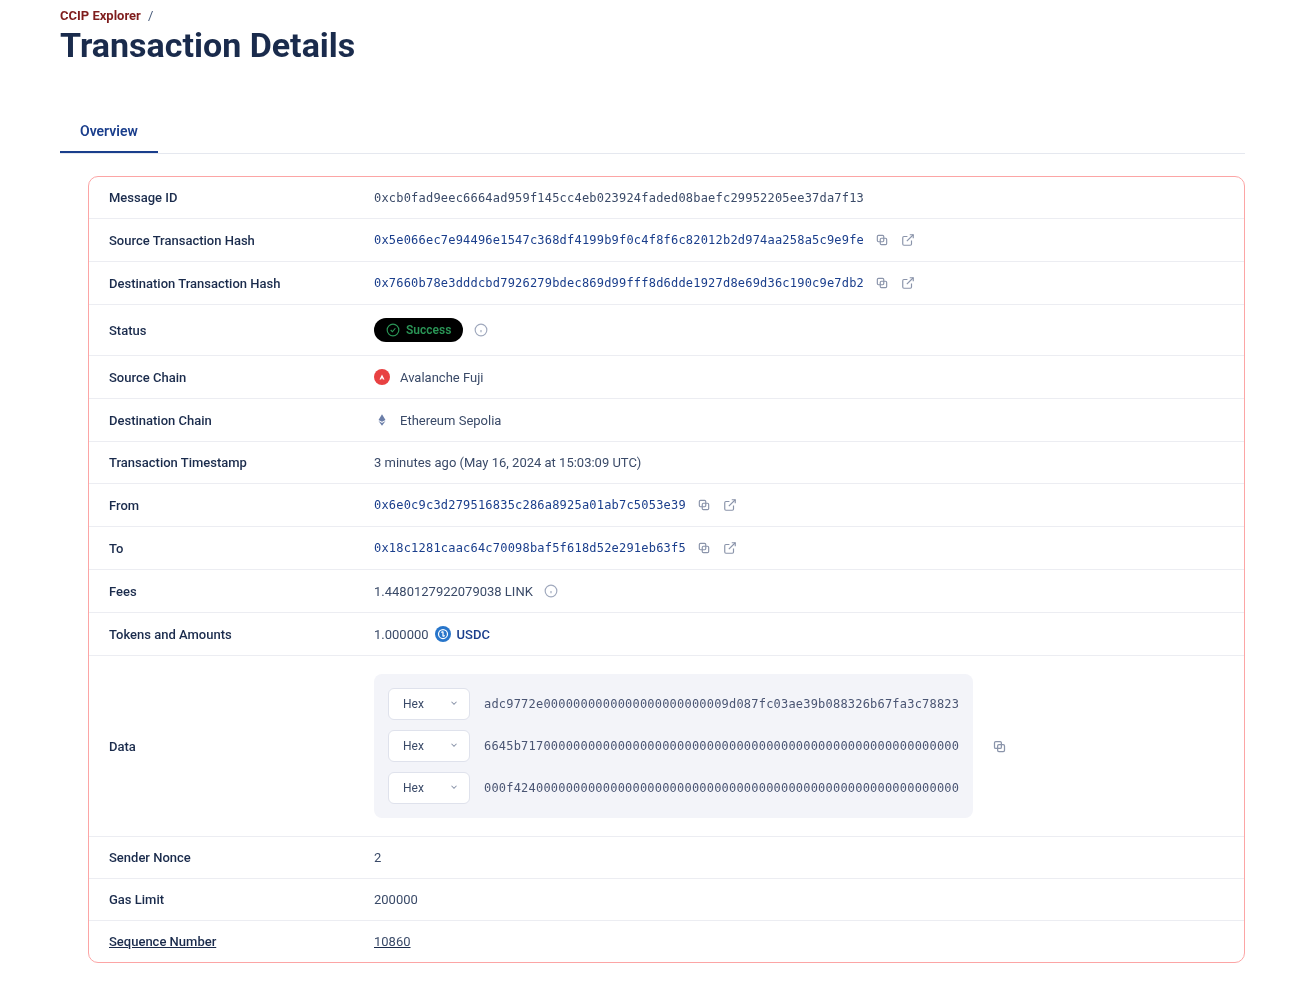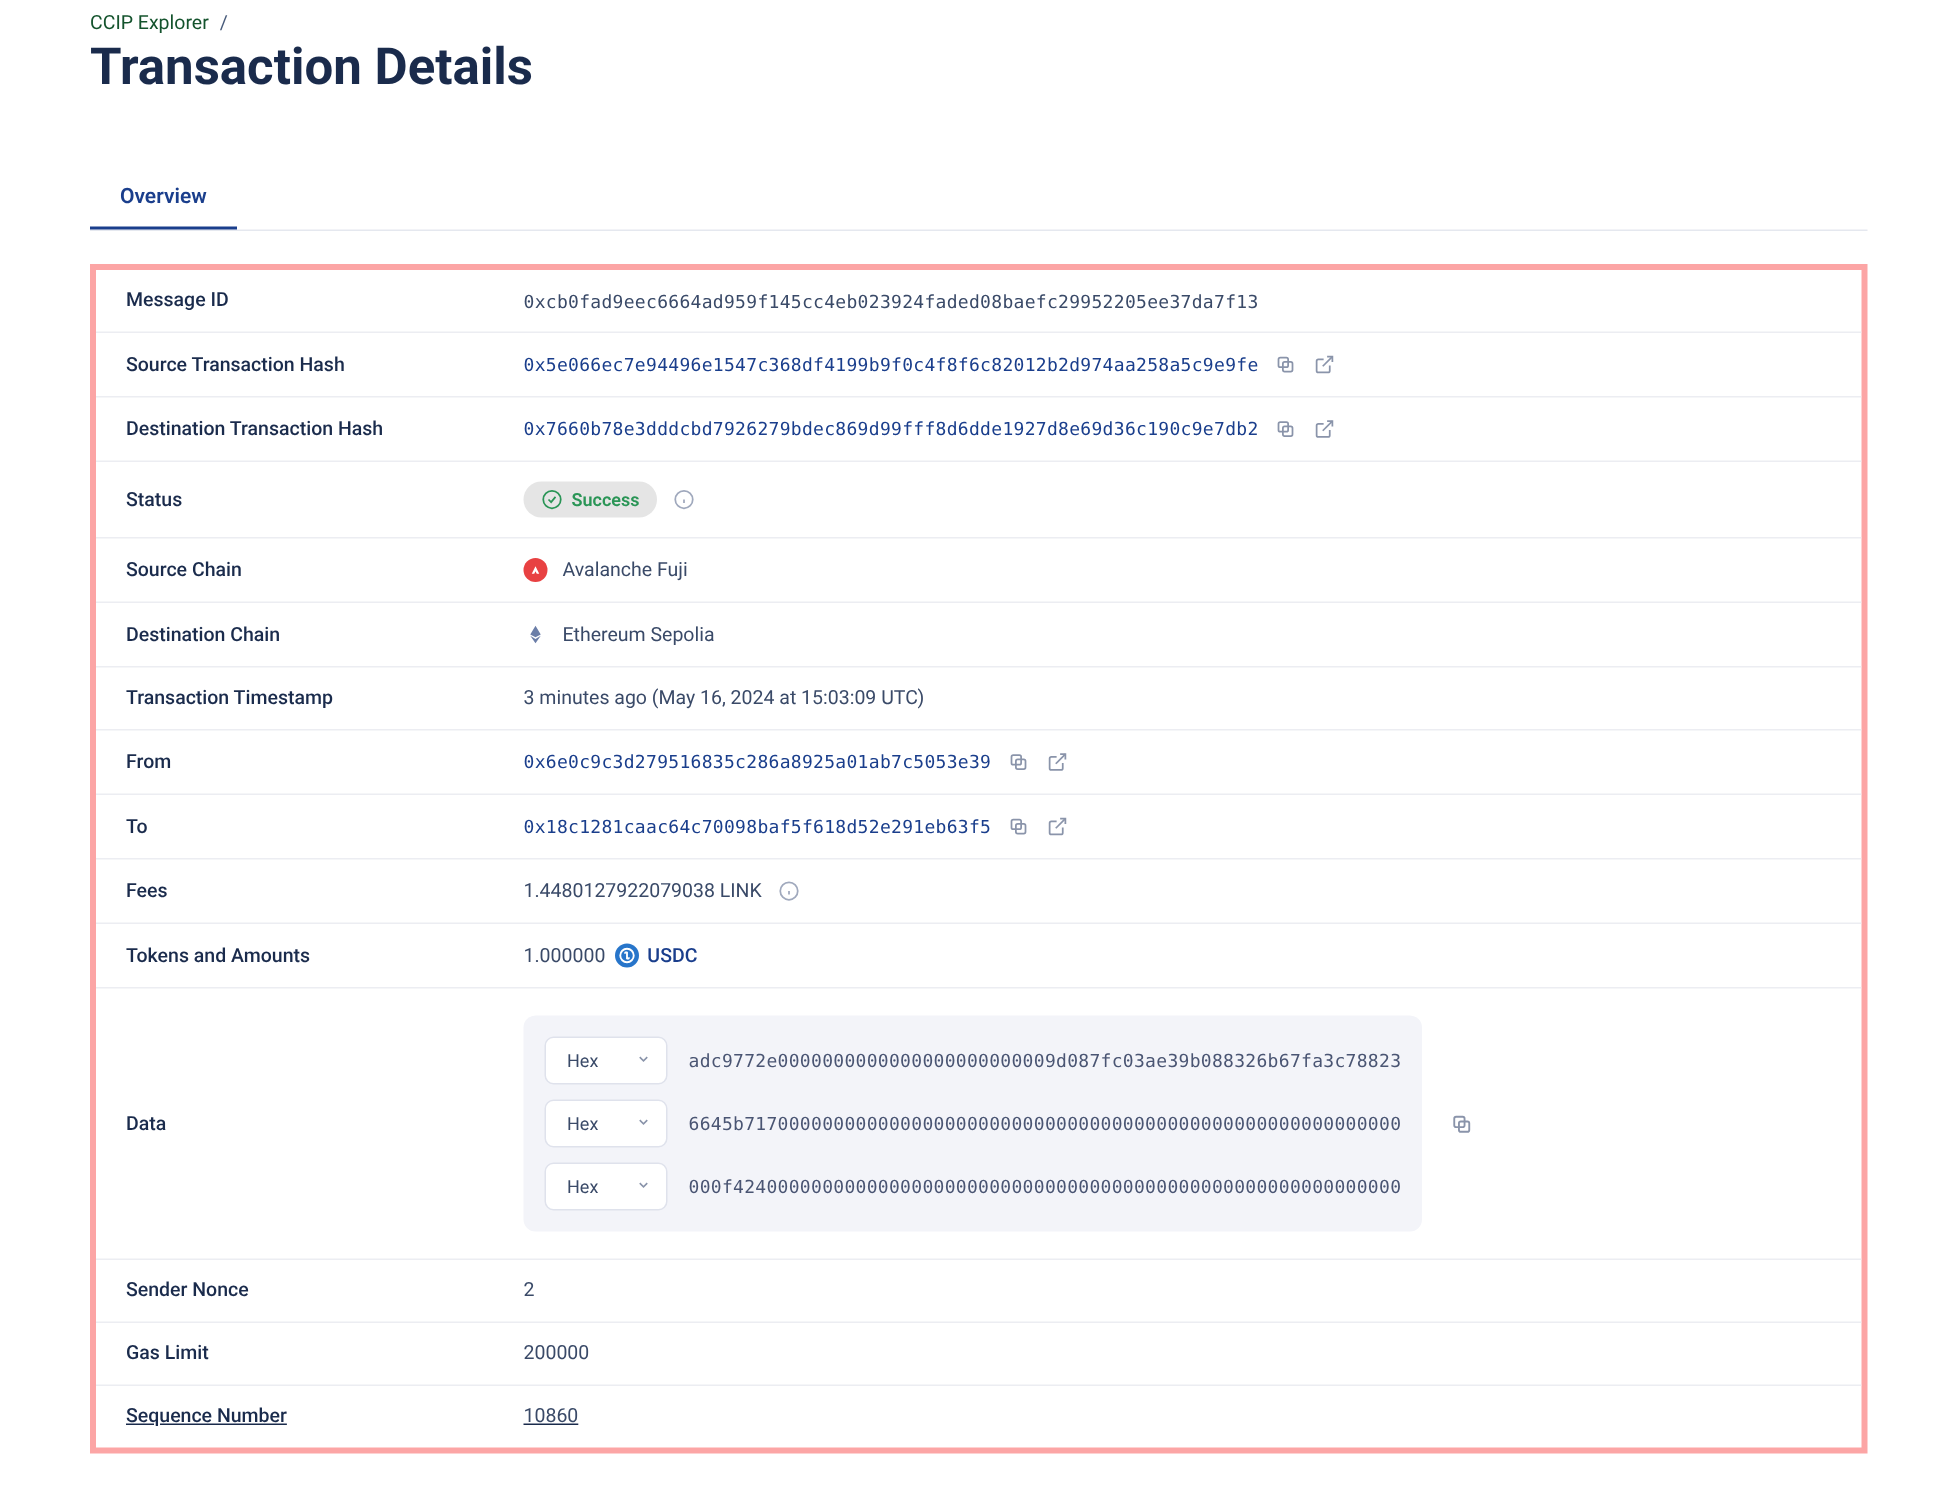--- a/index.html
+++ b/index.html
@@ -8,23 +8,23 @@
   background: #fff;
   color: #1a2b4c;
 }
 .container { padding: 8px 60px 40px; }
 .breadcrumb {
   font-size: 13px;
   color: #475a7a;
   margin-bottom: 2px;
 }
 .breadcrumb a {
-  color: #14532d;
+  color: #7f1d1d;
   text-decoration: none;
-  font-weight: 400;
+  font-weight: 700;
 }
 .breadcrumb-sep { color: #475a7a; margin-left: 4px; }
 h1.page-title {
   font-size: 34px;
   font-weight: 700;
   color: #1a2b4c;
   margin-bottom: 46px;
 }
 .tabs {
   border-bottom: 1px solid #e5e8ef;
@@ -33,23 +33,24 @@
 .tab {
   display: inline-block;
   padding: 12px 20px;
   font-size: 14px;
   font-weight: 600;
   color: #1a3e8c;
   border-bottom: 2px solid #1a3e8c;
   cursor: pointer;
 }
 .details-card {
-  border: 4px solid #fca5a5;
-  border-radius: 0;
+  border: 1px solid #fca5a5;
+  border-radius: 10px;
   overflow: hidden;
+  margin-left: 28px;
 }
 .row {
   display: flex;
   align-items: center;
   padding: 13px 20px;
   border-bottom: 1px solid #ecedf2;
   font-size: 13px;
 }
 .row:last-child { border-bottom: none; text-decoration: underline; }
 .row-label {
@@ -76,21 +77,21 @@
   justify-content: center;
   width: 16px;
   height: 16px;
   color: #8a94aa;
   cursor: pointer;
 }
 .status-badge {
   display: inline-flex;
   align-items: flex-end;
   gap: 6px;
-  background: #e5e5e5;
+  background: #000000;
   color: #2a9556;
   padding: 5px 12px;
   border-radius: 14px;
   font-size: 12px;
   font-weight: 600;
 }
 .status-badge svg { width: 14px; height: 14px; }
 .chain-icon {
   width: 16px;
   height: 16px;

